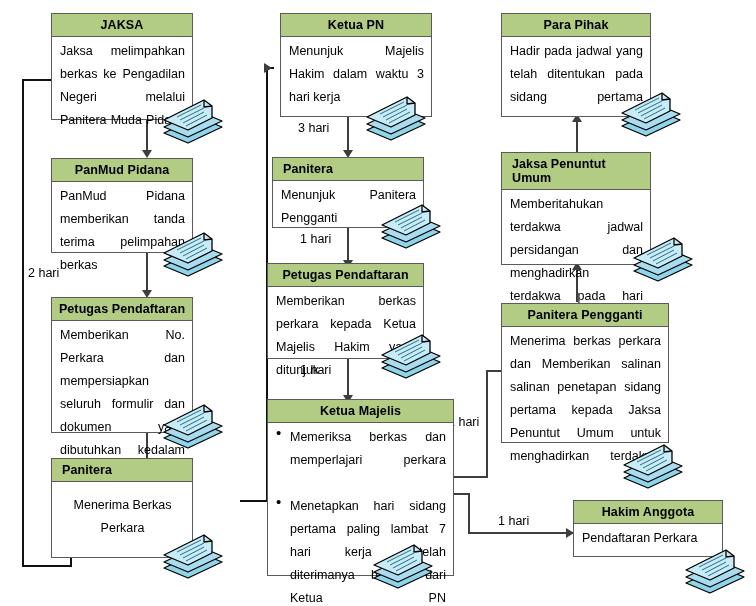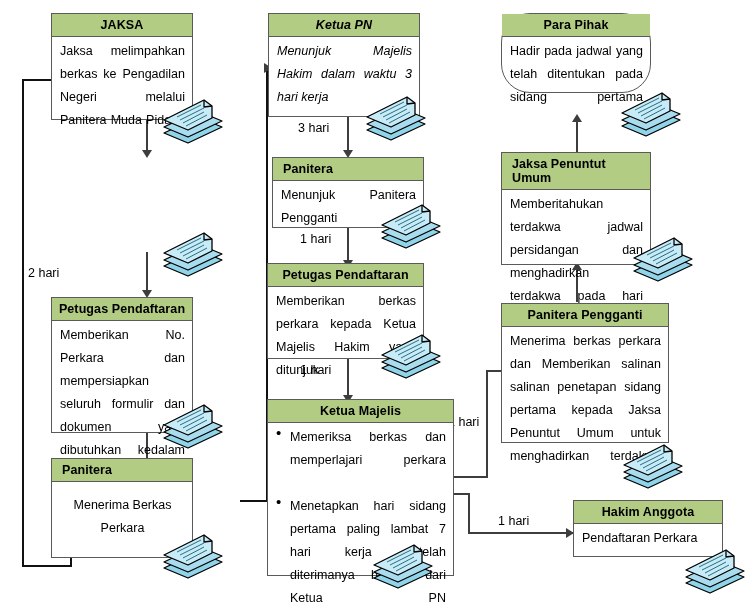--- a/index.html
+++ b/index.html
@@ -372,36 +372,42 @@
     </g>
   </svg>
 
   <div class="box" style="left:51px; top:13px; width:142px; height:107px;">
     <div class="box-head">JAKSA</div>
     <div class="box-body">
       <p>Jaksa melimpahkan berkas ke Pengadilan Negeri melalui Panitera Muda Pidana</p>
     </div>
   </div>
 
+  <div class="box" style="left:51px; top:158px; width:142px; height:95px;">
+    <div class="box-head">PanMud Pidana</div>
+    <div class="box-body">
+      <p>PanMud Pidana memberikan tanda terima pelimpahan berkas</p>
+    </div>
+  </div>
 
   <div class="box" style="left:51px; top:297px; width:142px; height:136px;">
     <div class="box-head">Petugas Pendaftaran</div>
     <div class="box-body">
       <p>Memberikan No. Perkara dan mempersiapkan seluruh formulir dan dokumen yang dibutuhkan kedalam berkas perkara</p>
     </div>
   </div>
 
   <div class="box" style="left:51px; top:458px; width:142px; height:100px;">
     <div class="box-head lefty">Panitera</div>
     <div class="box-body center">
       <p class="nojust">Menerima Berkas Perkara</p>
     </div>
   </div>
 
-  <div class="box" style="left:268px; top:13px; width:152px; height:104px;font-style:italic;">
+  <div class="box" style="left:280px; top:13px; width:152px; height:104px;">
     <div class="box-head">Ketua PN</div>
     <div class="box-body">
       <p class="nojust">Menunjuk Majelis Hakim dalam waktu 3 hari kerja</p>
     </div>
   </div>
 
   <div class="box" style="left:272px; top:157px; width:152px; height:71px;">
     <div class="box-head lefty">Panitera</div>
     <div class="box-body">
       <p>Menunjuk Panitera Pengganti</p>
@@ -418,21 +424,21 @@
   <div class="box" style="left:267px; top:399px; width:187px; height:177px;">
     <div class="box-head">Ketua Majelis</div>
     <div class="box-body" style="padding-left:5px;">
       <ul class="bullets">
         <li><span class="j">Memeriksa berkas dan memperlajari perkara</span></li>
         <li><span class="j">Menetapkan hari sidang pertama paling lambat 7 hari kerja setelah diterimanya berkas dari Ketua PN</span></li>
       </ul>
     </div>
   </div>
 
-  <div class="box" style="left:501px; top:13px; width:150px; height:80px;border-radius:29px;">
+  <div class="box" style="left:501px; top:13px; width:150px; height:104px;">
     <div class="box-head">Para Pihak</div>
     <div class="box-body">
       <p>Hadir pada jadwal yang telah ditentukan pada sidang pertama</p>
     </div>
   </div>
 
   <div class="box" style="left:501px; top:152px; width:150px; height:113px;">
     <div class="box-head lefty">Jaksa Penuntut Umum</div>
     <div class="box-body">
       <p>Memberitahukan terdakwa jadwal persidangan dan menghadirkan terdakwa pada hari persidangan yang telah ditentukan</p>

